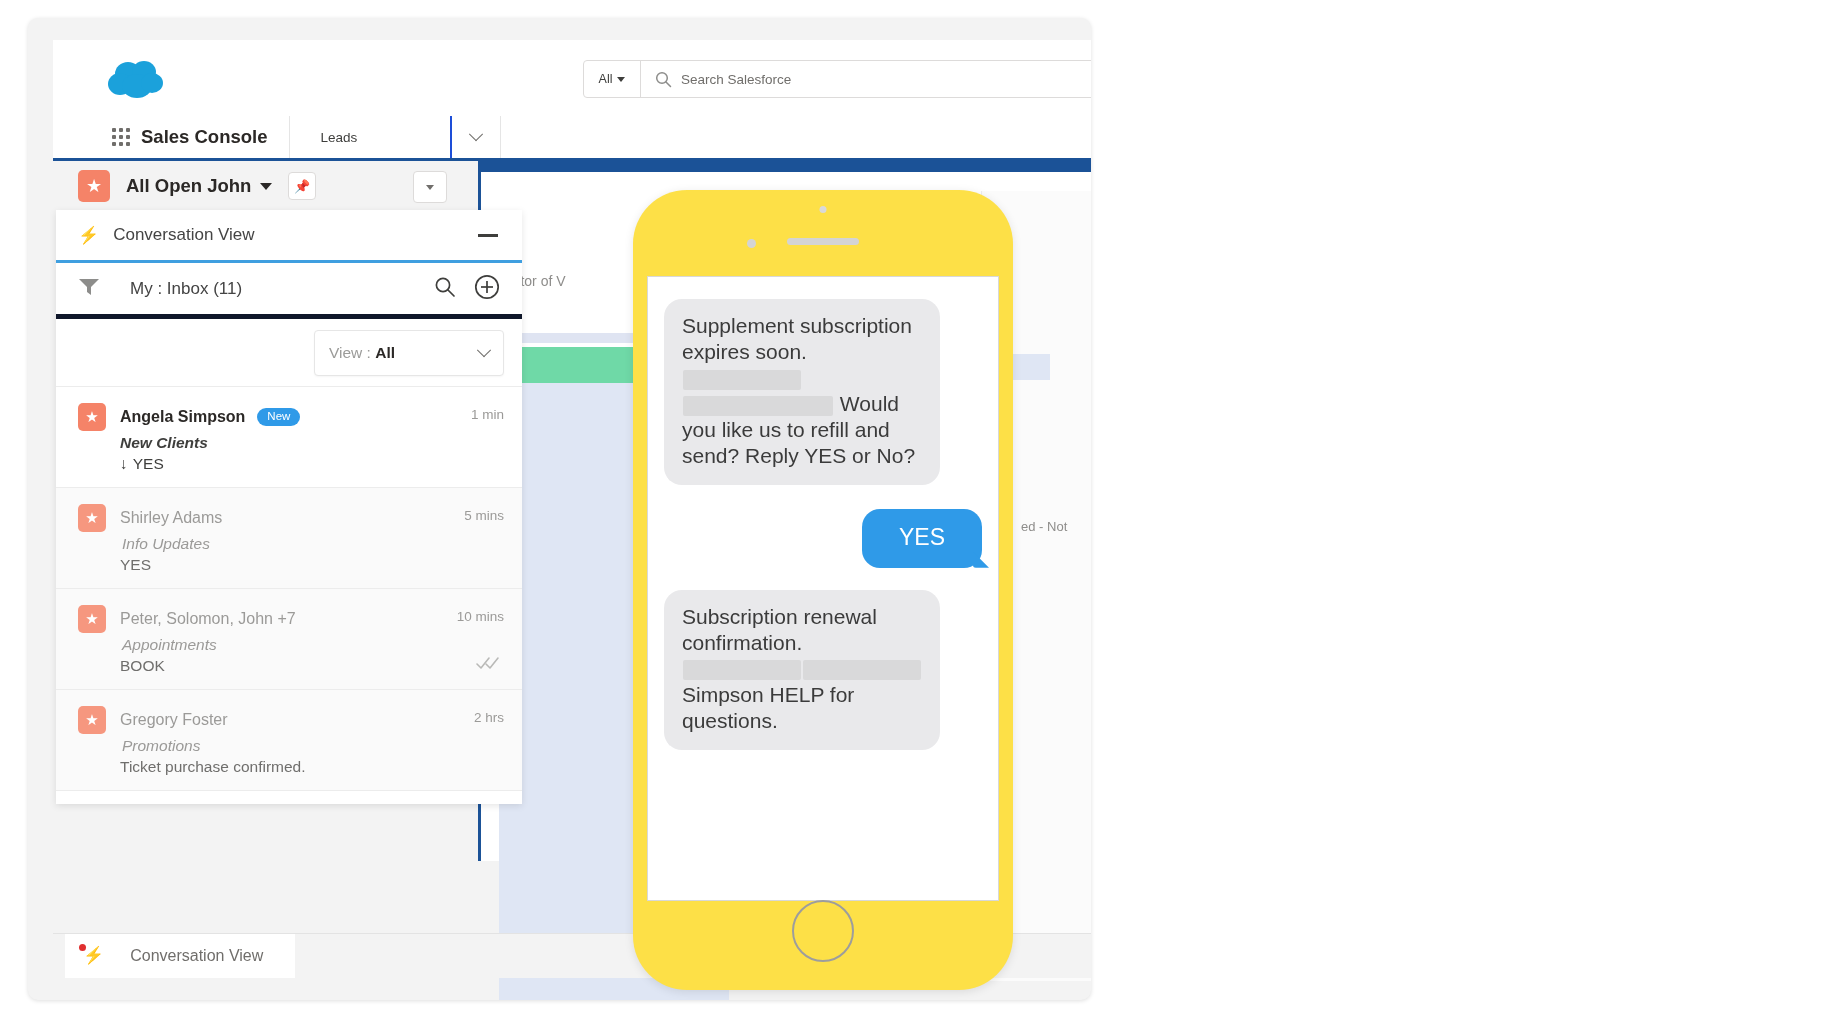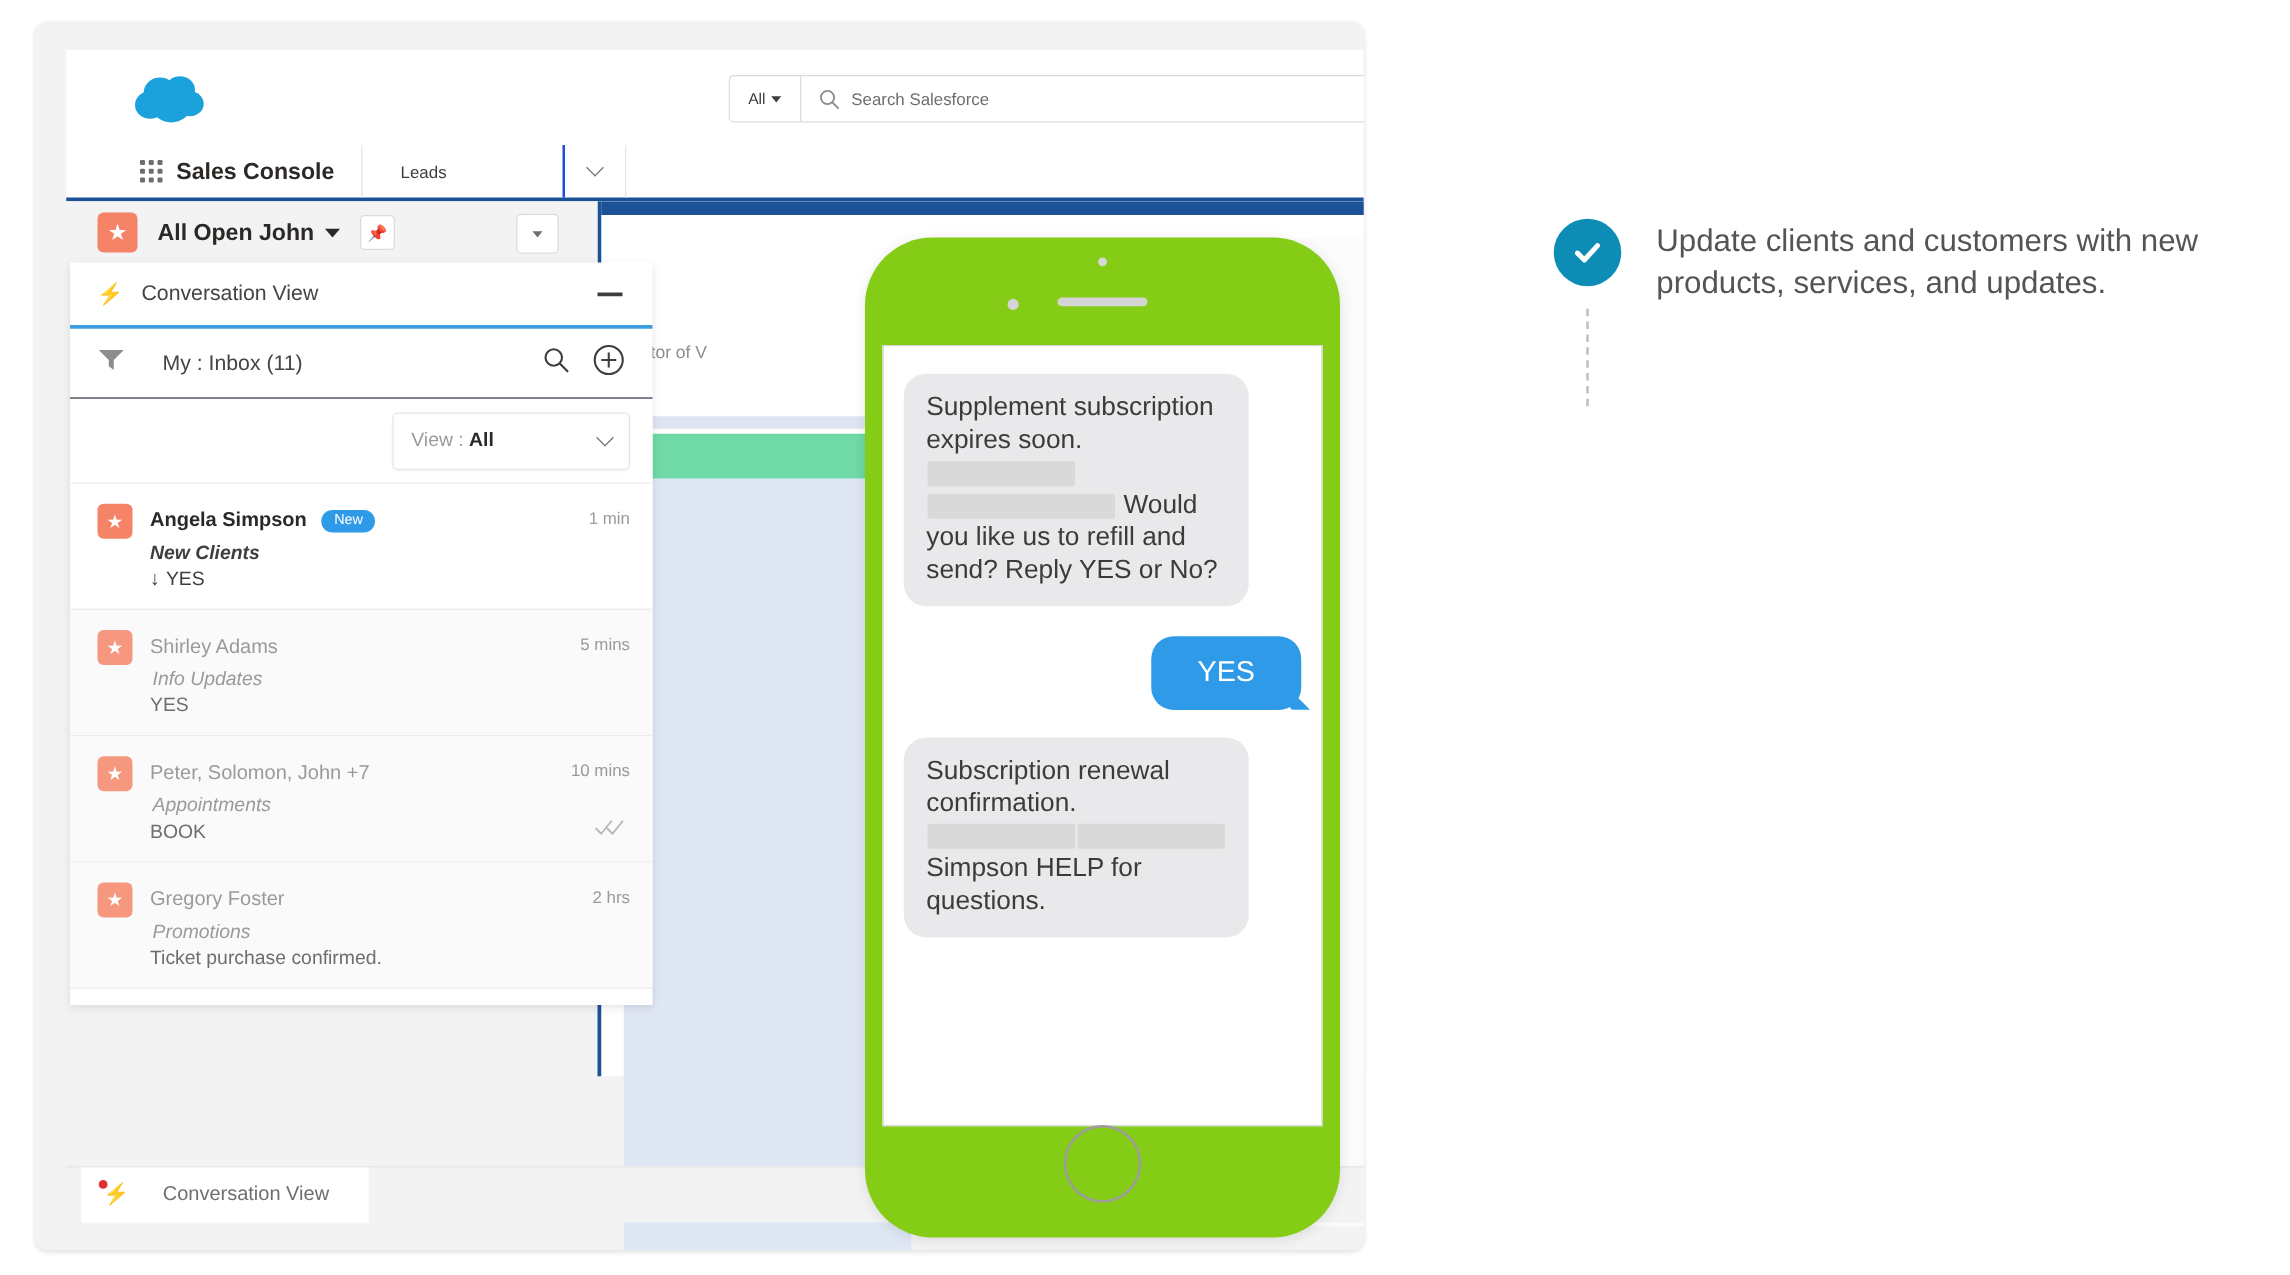--- a/index.html
+++ b/index.html
@@ -313,21 +313,21 @@
     width: 20px; height: 3px;
     background: #3e3e3c;
   }
 
   #conv-filter-row {
     height: 56px;
     display: flex;
     align-items: center;
     padding: 0 22px;
     box-sizing: border-box;
-    border-bottom: 1px solid #0f172a;
+    border-bottom: 5px solid #0f172a;
   }
   #filter-icon { margin-right: 30px; }
   #inbox-label {
     font-size: 17px;
     color: #444;
     flex: 1;
   }
   #inbox-search-btn { margin-right: 18px; }
   #inbox-add-btn { }
 
@@ -474,23 +474,23 @@
     background: #e02f2f;
   }
   #utility-label {
     font-size: 16px;
     color: #706e6b;
   }
 
   
   #phone {
     position: absolute;
-    left: 692px; top: 190px;
+    left: 633px; top: 190px;
     width: 380px; height: 800px;
-    background: #84cc16;
+    background: #fde047;
     border-radius: 54px;
     box-shadow: 0 2px 10px rgba(0,0,0,0.10);
     z-index: 40;
   }
   #phone-speaker {
     position: absolute;
     left: 50%; top: 48px;
     transform: translateX(-50%);
     width: 72px; height: 7px;
     border-radius: 4px;
@@ -812,23 +812,14 @@
     <div id="chat-thread">
         <div class="bubble incoming"><span>Supplement subscription expires soon. </span><span class="redact" style="width: 118px;"></span><span class="redact" style="width: 150px;"></span><span> Would you like us to refill and send? Reply YES or No?</span></div>
         <div class="bubble outgoing"><span>YES</span></div>
         <div class="bubble incoming"><span>Subscription renewal confirmation. </span><span class="redact" style="width: 118px;"></span><span class="redact" style="width: 118px;"></span><span> Simpson HELP for questions.</span></div>
       </div>
   </div>
   <div id="phone-home"></div>
 </div>
 
 <div id="benefits">
-  <div class="benefit-item">
-    <span class="benefit-check">
-      <svg width="30" height="30" viewBox="0 0 30 30">
-        <polyline points="7,15.5 12.5,21 23,9.5" fill="none" stroke="#ffffff" stroke-width="4" stroke-linecap="round" stroke-linejoin="round"></polyline>
-      </svg>
-    </span>
-    <span class="benefit-text">Update clients and customers with new products, services, and updates.</span>
-    <span id="benefit-connector"></span>
-  </div>
   <div id="benefit-spacer"></div>
 </div>
 
 </body></html>

